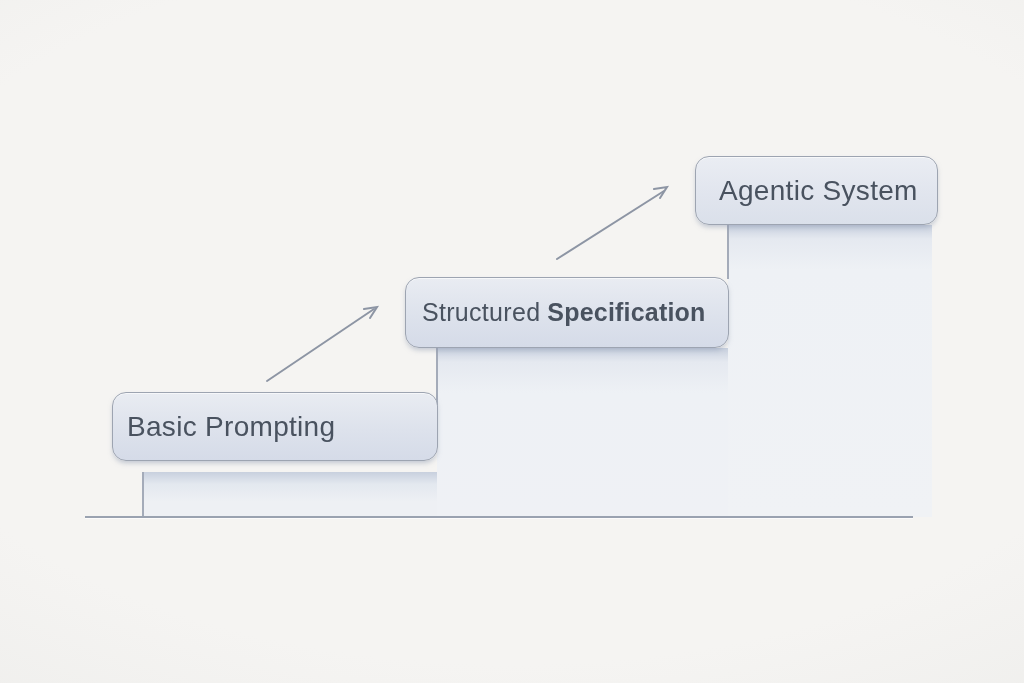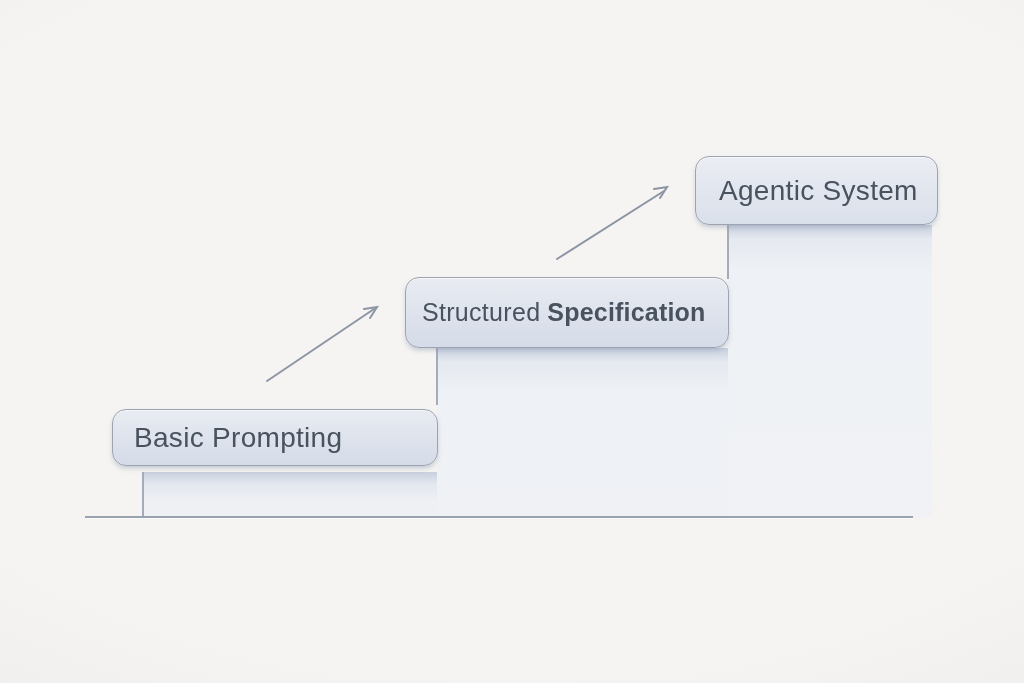--- a/index.html
+++ b/index.html
@@ -50,21 +50,21 @@
     position: absolute;
     display: flex; align-items: center;
     box-sizing: border-box;
     border: 1.5px solid #9da4b1;
     border-radius: 14px;
     background: linear-gradient(180deg, #e9ecf2 0%, #dde2ec 55%, #d5dbe8 100%);
     box-shadow: inset 0 1px 0 rgba(255,255,255,0.6), 0 3px 5px -1px rgba(140,152,175,0.5);
     color: #49525f;
     white-space: nowrap;
   }
-  .node-1 { left: 112px; top: 409px; width: 326px; height: 57px; padding-left: 21px; font-size: 28px; }
+  .node-1 { left: 112px; top: 392px; width: 326px; height: 69px; padding-left: 14px; font-size: 28px; }
   .node-2 { left: 405px; top: 277px; width: 324px; height: 71px; padding-left: 16px; font-size: 25px; }
   .node-3 { left: 695px; top: 156px; width: 243px; height: 69px; padding-left: 23px; font-size: 28px;
             background: linear-gradient(180deg, #eaedf3 0%, #e1e5ee 55%, #dae0ea 100%); }
   .node .label { letter-spacing: 0.3px; }
   .node-2 .label-bold { font-weight: 700; margin-left: 7px; letter-spacing: 0.2px; }
 
   
   .arrows { position: absolute; left: 0; top: 0; width: 1024px; height: 683px; pointer-events: none; }
 </style>
 </head>

